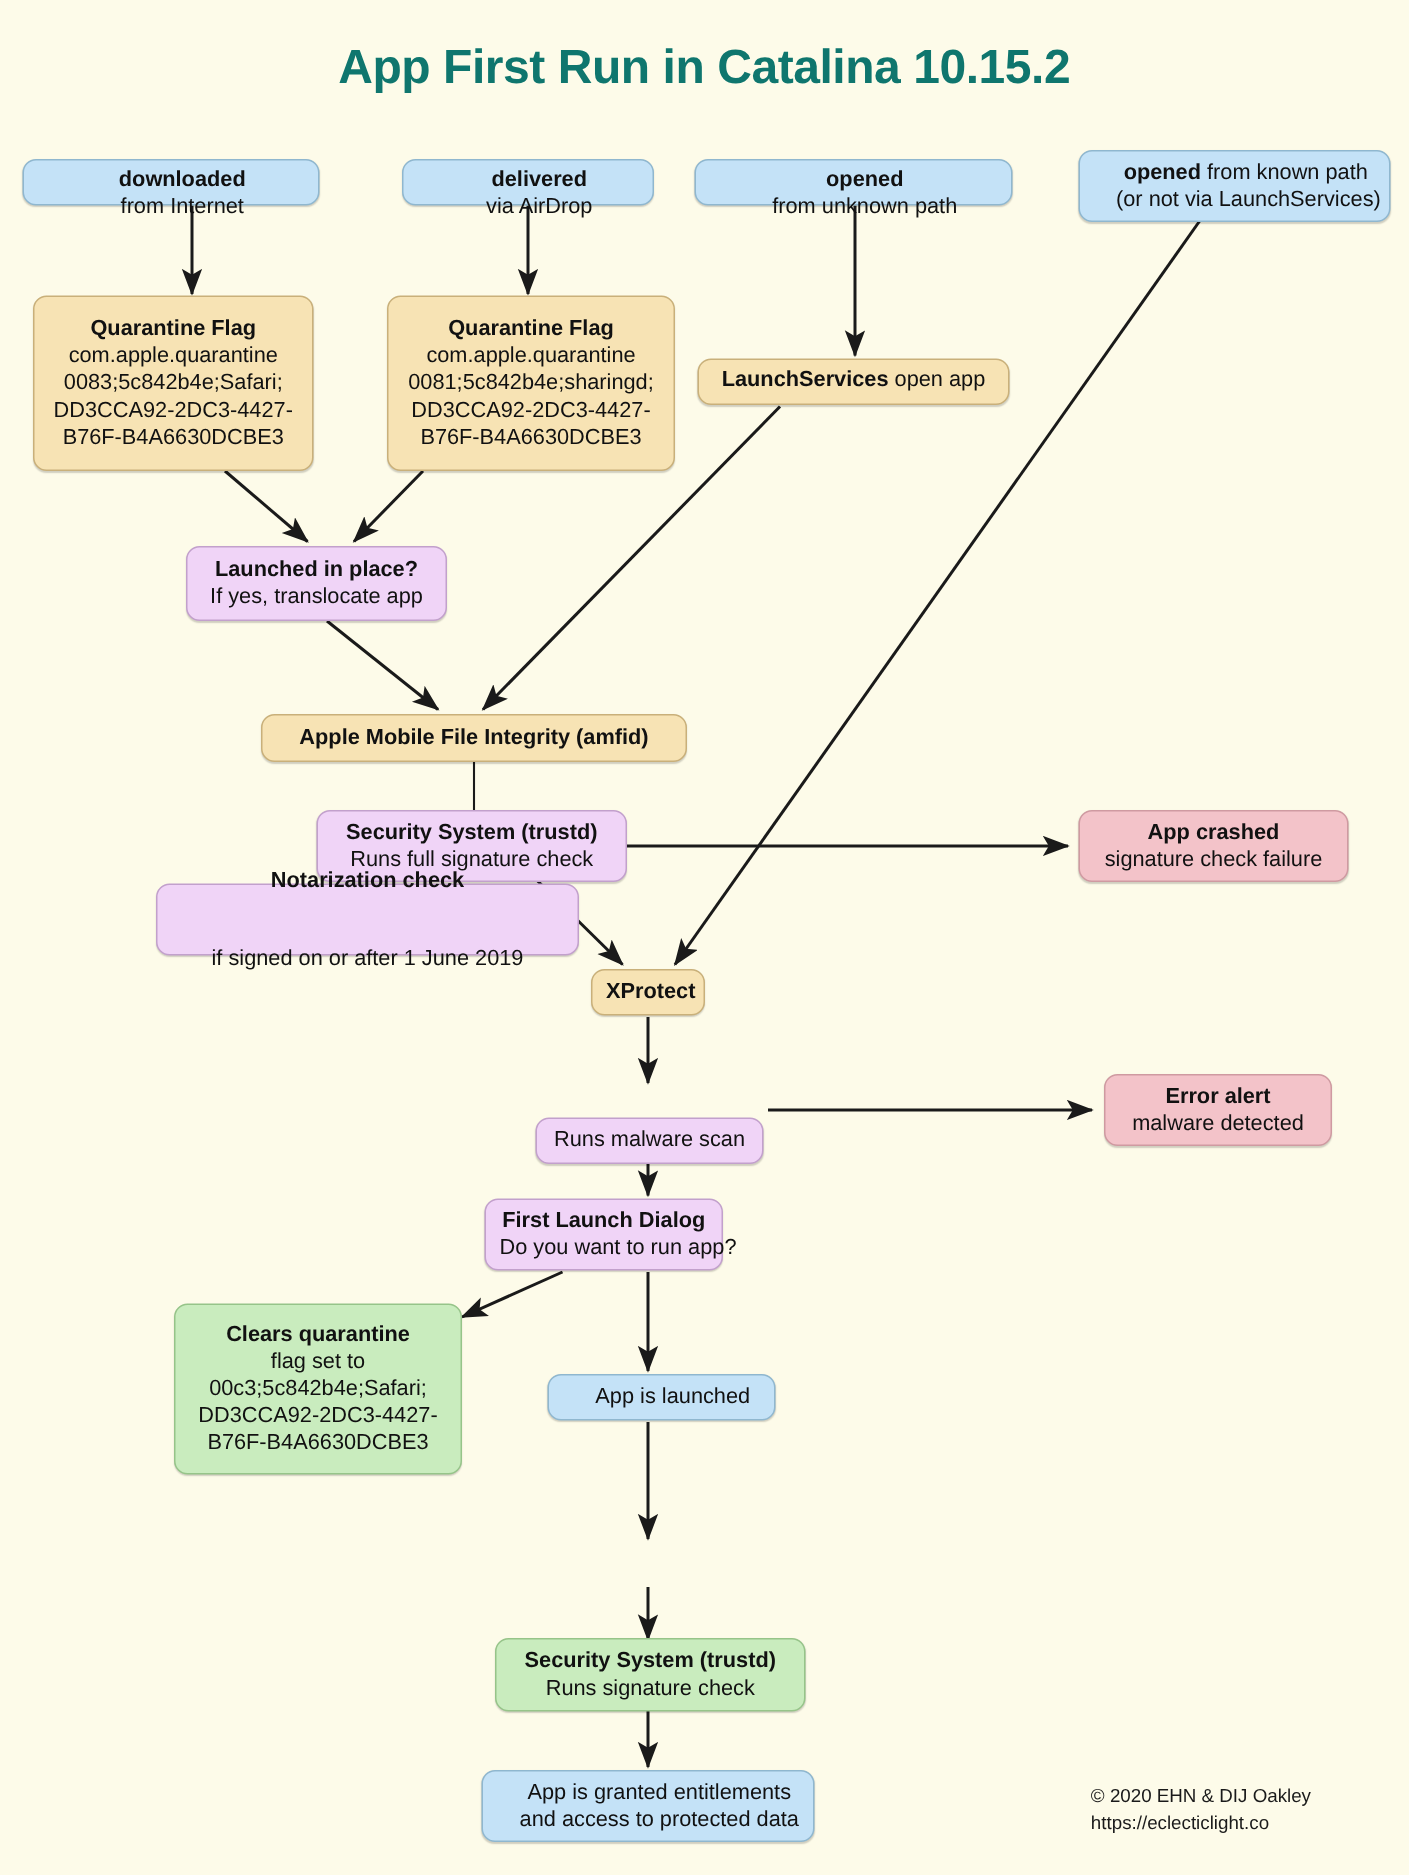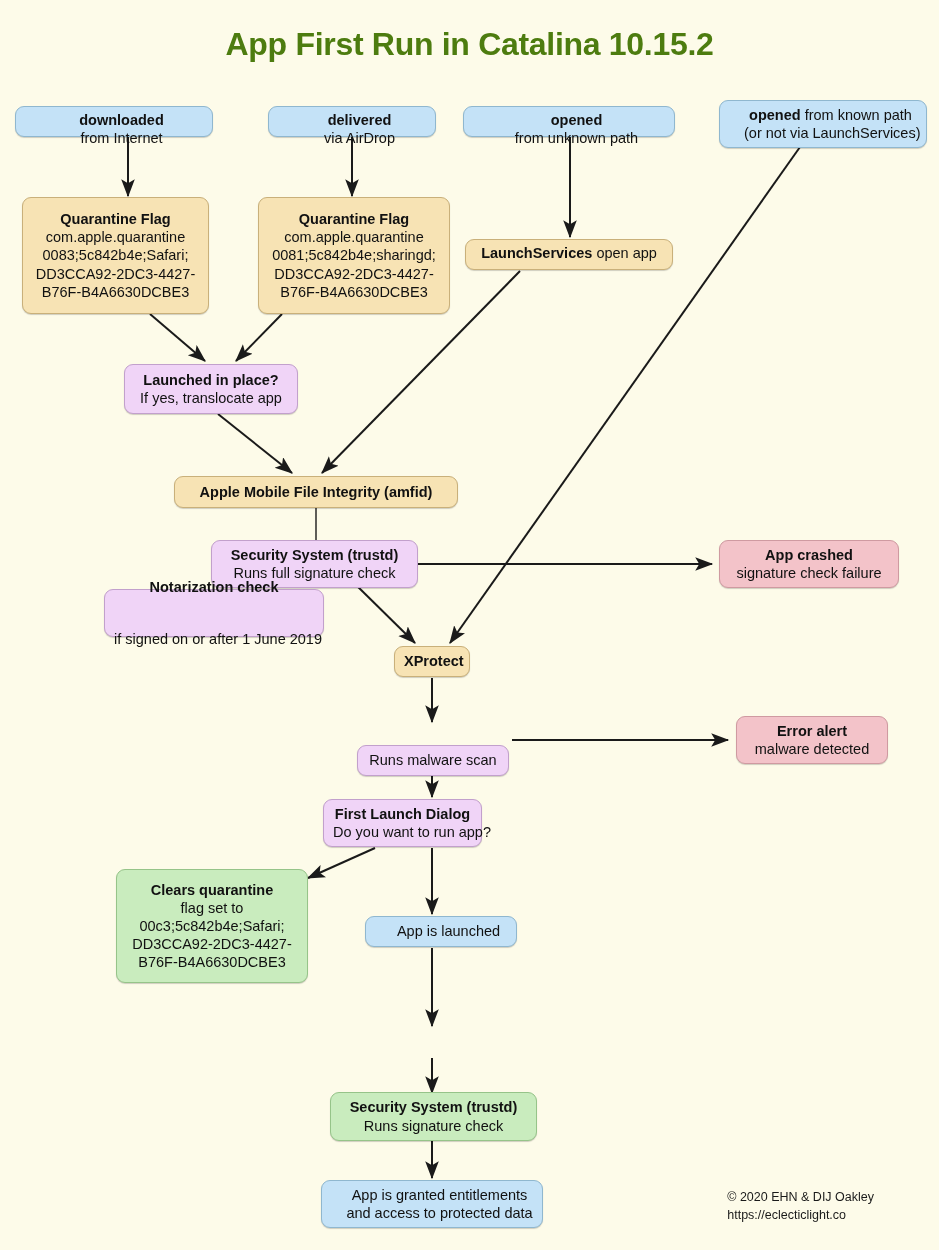--- a/index.html
+++ b/index.html
@@ -25,21 +25,21 @@
     pointer-events: none;
   }
   .title {
     position: absolute;
     left: 0;
     top: 26px;
     width: 939px;
     text-align: center;
     font-size: 32px;
     font-weight: bold;
-    color: #4d7c0f;
+    color: #0f766e;
     letter-spacing: -0.3px;
   }
   .node {
     position: absolute;
     box-sizing: border-box;
     border-radius: 9px;
     border: 1px solid rgba(90,80,60,0.45);
     text-align: center;
     color: #111111;
     font-size: 14.5px;
@@ -172,21 +172,21 @@
 
   <div class="node tan" style="left:174px; top:476px; width:284px; height:32px;">
     <span class="hd ln">Apple Mobile File Integrity (amfid)</span>
   </div>
 
   <div class="node purple" style="left:211px; top:540px; width:207px; height:48px;">
     <span class="hd ln">Security System (trustd)</span>
     <span class="ln">Runs full signature check</span>
   </div>
 
-  <div class="node purple" style="left:104px; top:589px; width:220px; height:48px;gap:33px;">
+  <div class="node purple" style="left:104px; top:589px; width:282px; height:48px;gap:33px;">
     <span class="hd ln">Notarization check</span>
     <span class="ln">if signed on or after 1 June 2019</span>
   </div>
 
   <div class="node pink" style="left:719px; top:540px; width:180px; height:48px;">
     <span class="hd ln">App crashed</span>
     <span class="ln">signature check failure</span>
   </div>
 
   <div class="node tan" style="left:394px; top:646px; width:76px; height:31px;">

